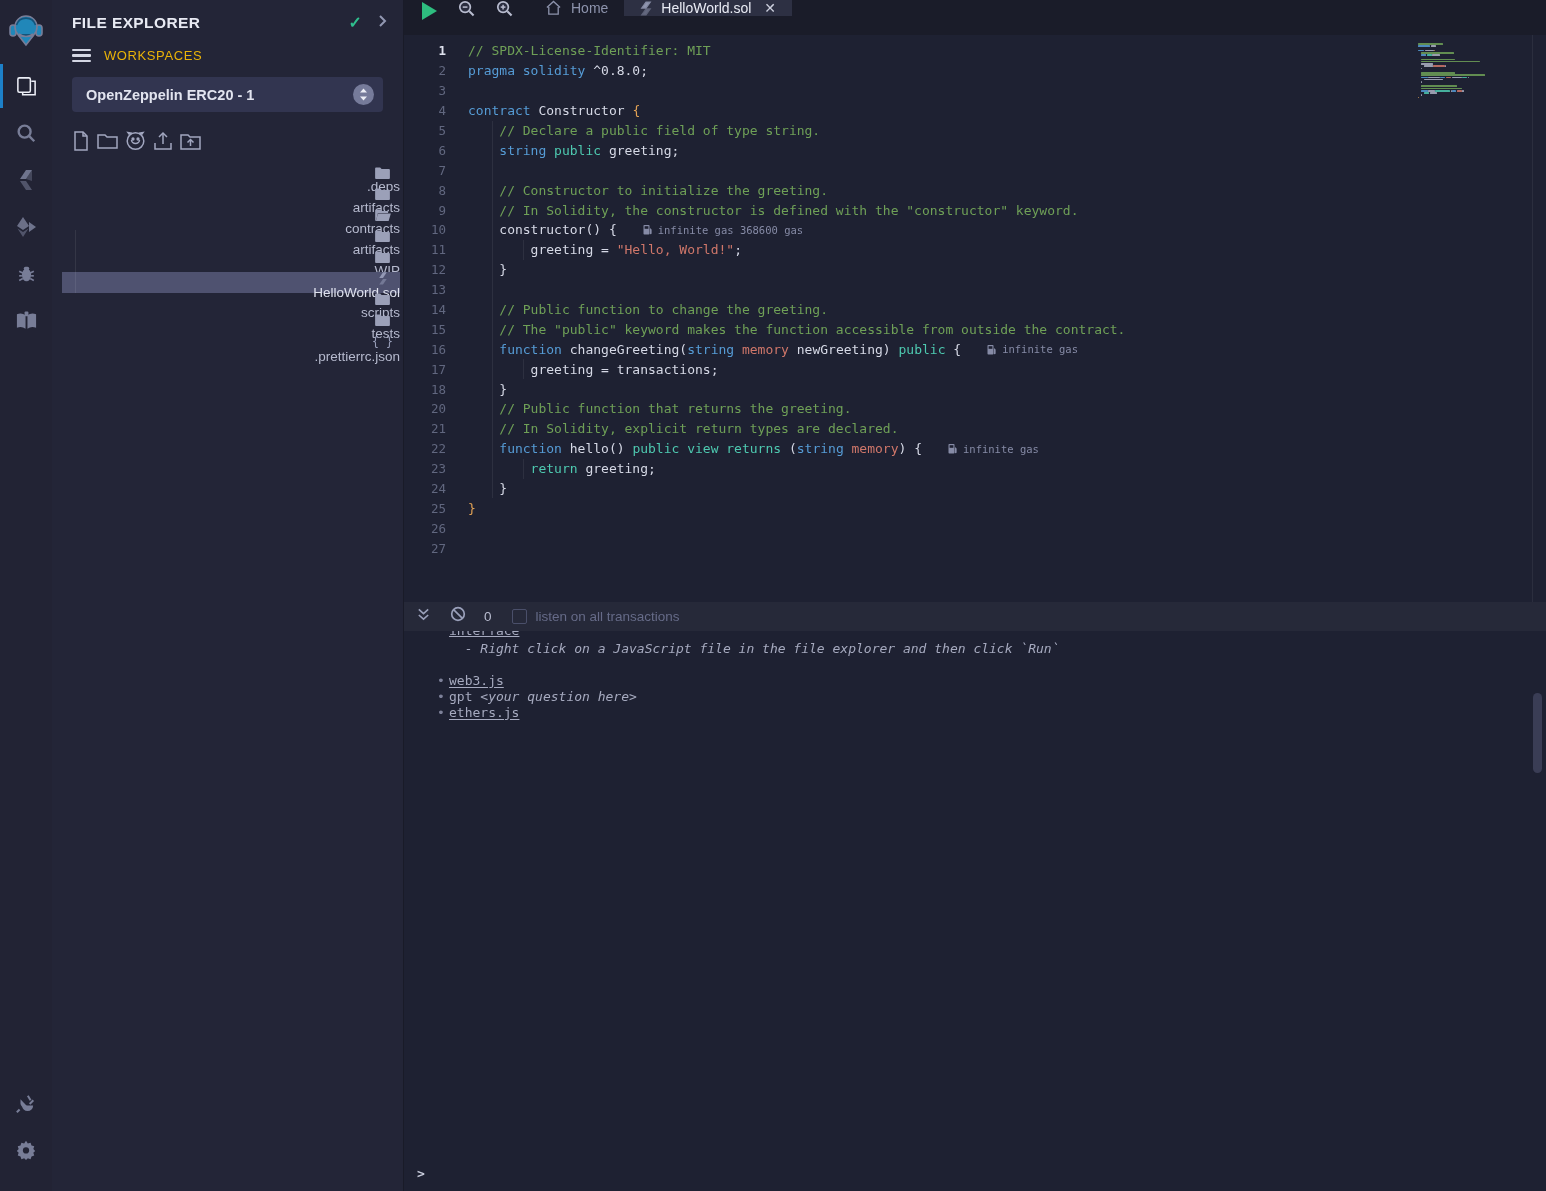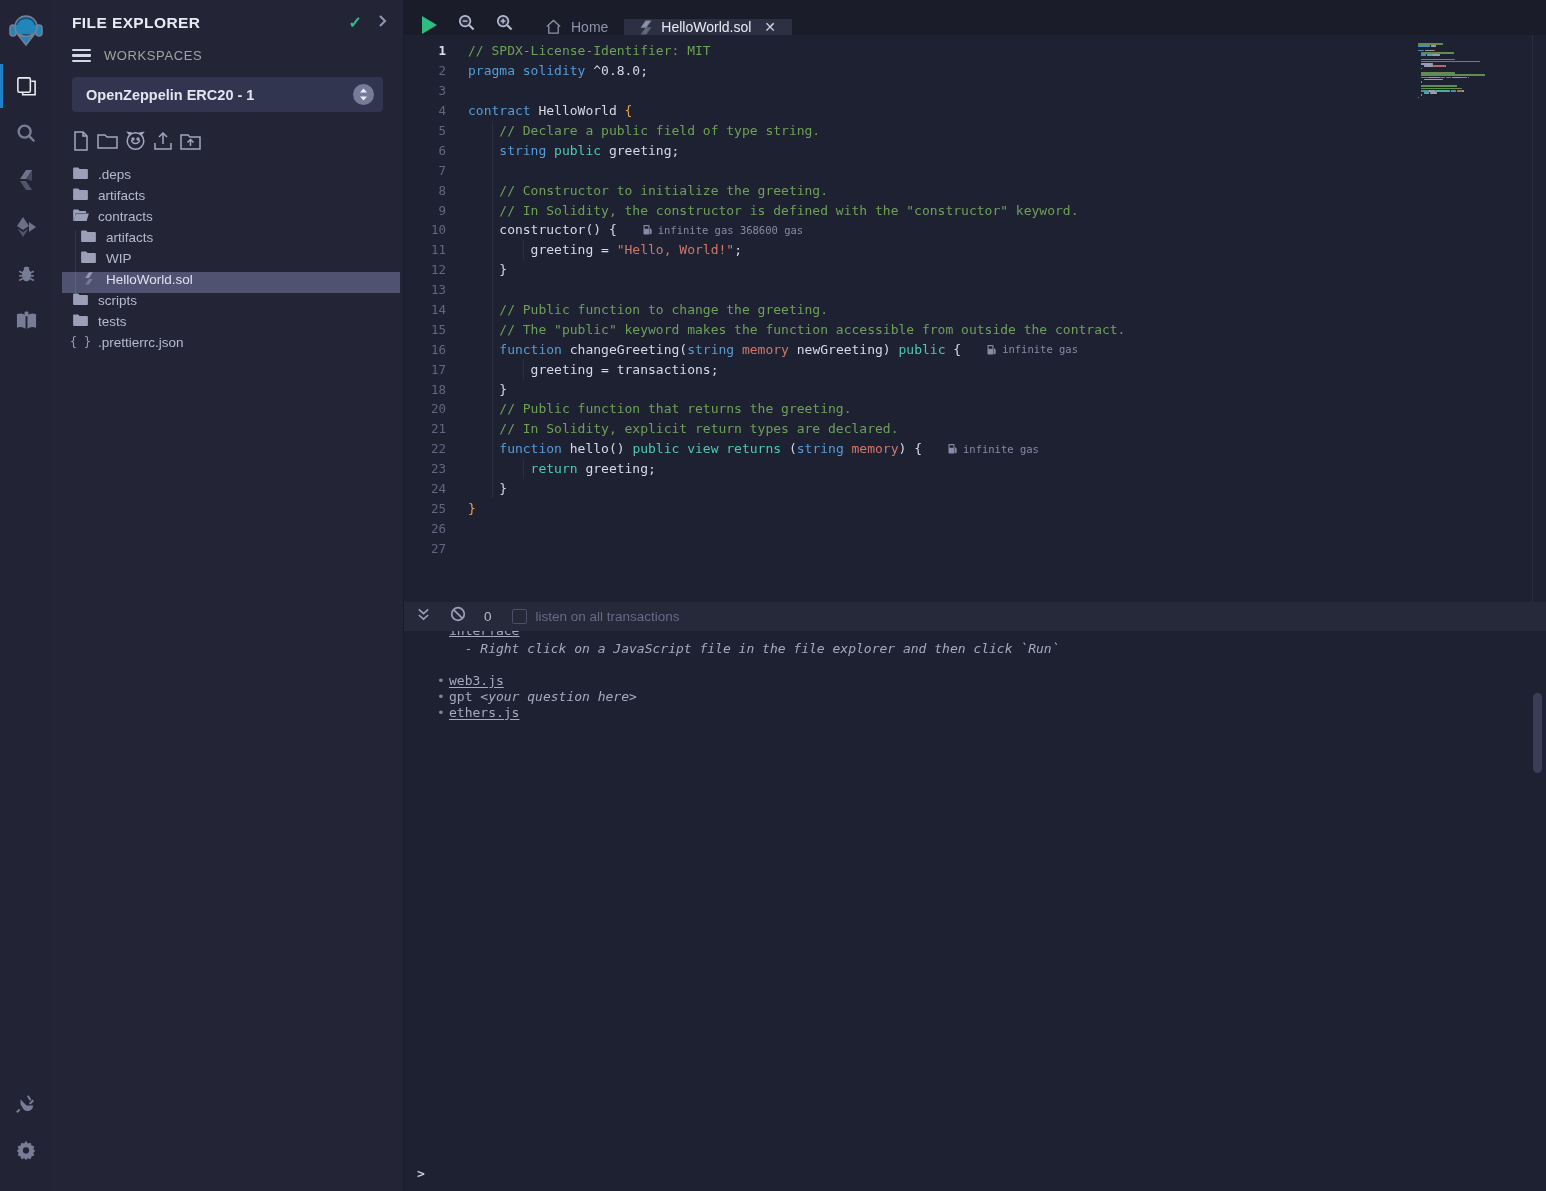--- a/index.html
+++ b/index.html
@@ -26,41 +26,41 @@
   
   .side-panel { width:352px; background:#232537; flex-shrink:0; display:flex;
                 flex-direction:column; border-right:1px solid #191b28; }
   .sp-header { display:flex; align-items:flex-end; padding:13px 16px 10px 20px; }
   .sp-title { color:#e8eaf3; font-size:15.5px; font-weight:600; letter-spacing:.4px; flex:1; }
   .check { color:#2fbe8d; font-size:16px; font-weight:bold; margin-right:16px; }
   .sp-chevron svg { stroke:#9298b2; stroke-width:2; fill:none; }
   .ws-row { display:flex; align-items:center; padding:6px 20px 8px; }
   .hamburger { width:19px; display:flex; flex-direction:column; gap:3px; cursor:pointer; }
   .hamburger div { height:2.4px; background:#d4d7e4; border-radius:1px; }
-  .ws-label { color:#a3a3a3; font-size:13px; letter-spacing:.6px; margin-left:13px; }
+  .ws-label { color:#eab308; font-size:13px; letter-spacing:.6px; margin-left:13px; }
   .ws-select { margin:6px 20px 0; height:35px; background:#323550; border-radius:4px;
                display:flex; align-items:center; padding:0 8px 0 14px; cursor:pointer; }
   .ws-name { color:#e2e4ef; font-size:14.5px; font-weight:600; flex:1; }
   .fx-toolbar { display:flex; align-items:center; gap:7px; padding:19px 0 10px 20px; }
   .fx-toolbar .ico { cursor:pointer; }
   .fx-toolbar svg { stroke:#a2a7c0; fill:none; stroke-width:1.5; }
   .tree { margin-top:2px; }
-  .tree-item { position:relative; display:flex; align-items:flex-start; height:21px;
+  .tree-item { position:relative; display:flex; align-items:flex-end; height:21px;
                margin:0 3px 0 10px; padding-left:10px; color:#b6bace; font-size:13.5px;
-               cursor:pointer; }
+               cursor:pointer;flex-direction:column; }
   .tree-item.d1 { padding-left:18px; }
   .tree-item.d1::before { content:""; position:absolute; left:13px; top:0; bottom:0;
                           width:1px; background:rgba(255,255,255,0.08); }
   .tree-item.selected { background:#4f5270; color:#dfe2ee; }
   .tree-item .ti-icon { width:17px; margin-right:9px; display:flex; justify-content:center; }
   .braces-glyph { color:#9aa0bb; font-size:11.5px; font-family:"DejaVu Sans Mono",monospace; }
 
   
   .main { flex:1; display:flex; flex-direction:column; min-width:0; }
-  .editor-top { height:35px; background:#1a1c29; display:flex; align-items:flex-end;
+  .editor-top { height:35px; background:#1a1c29; display:flex; align-items:flex-start;
                 flex-shrink:0; }
   .et-btns { display:flex; align-items:center; gap:21px; padding:0 16px 0 18px; }
   .play-btn { width:0; height:0; border-left:15px solid #2ebd7f; border-top:9px solid transparent;
               border-bottom:9px solid transparent; cursor:pointer; }
   .mag { cursor:pointer; }
   .tab { display:flex; align-items:center; padding:0 16px; color:#8d93ac; font-size:14px;
          gap:9px; cursor:pointer; }
   .tab.active { background:#2d3043; color:#e9ebf4; }
   .tab .close { color:#cdd0de; font-size:14px; margin-left:4px; }
   .tab svg { stroke:#8d93ac; fill:none; stroke-width:1.4; }
@@ -369,21 +369,21 @@
         <span>HelloWorld.sol</span>
         <span class="close">✕</span>
       </div>
     </div>
 
     <div class="editor-body tex">
       <div id="code-lines">
           <div class="code-line"><span class="ln cur">1</span><span class="lc"><span class="tok-c">// SPDX-License-Identifier: MIT</span></span></div>
           <div class="code-line"><span class="ln">2</span><span class="lc"><span class="tok-k">pragma solidity</span><span class="tok-d"> ^0.8.0;</span></span></div>
           <div class="code-line"><span class="ln">3</span><span class="lc"></span></div>
-          <div class="code-line"><span class="ln">4</span><span class="lc"><span class="tok-k">contract</span><span class="tok-d"> HelloWorld </span><span class="tok-b">{</span></span></div>
+          <div class="code-line"><span class="ln">4</span><span class="lc"><span class="tok-k">contract</span><span class="tok-d"> Constructor </span><span class="tok-b">{</span></span></div>
           <div class="code-line"><span class="guide" style="left: 88px;"></span><span class="ln">5</span><span class="lc"><span class="tok-c">    // Declare a public field of type string.</span></span></div>
           <div class="code-line"><span class="guide" style="left: 88px;"></span><span class="ln">6</span><span class="lc"><span class="tok-k">    string</span><span class="tok-t"> public</span><span class="tok-d"> greeting;</span></span></div>
           <div class="code-line"><span class="guide" style="left: 88px;"></span><span class="ln">7</span><span class="lc"></span></div>
           <div class="code-line"><span class="guide" style="left: 88px;"></span><span class="ln">8</span><span class="lc"><span class="tok-c">    // Constructor to initialize the greeting.</span></span></div>
           <div class="code-line"><span class="guide" style="left: 88px;"></span><span class="ln">9</span><span class="lc"><span class="tok-c">    // In Solidity, the constructor is defined with the "constructor" keyword.</span></span></div>
           <div class="code-line"><span class="guide" style="left: 88px;"></span><span class="ln">10</span><span class="lc"><span class="tok-d">    constructor() {</span></span><span class="gas-badge"><svg width="10" height="11" viewBox="0 0 10 11">
                 <rect x="0.5" y="1" width="6" height="9.5" rx="0.8"></rect>
                 <rect x="1.6" y="2.2" width="3.8" height="2.6" fill="#1e2132"></rect>
                 <path d="M7 4 L8.6 5.5 V9.2 q0 1 -0.9 1 q-0.9 0 -0.9 -1 Z"></path>
               </svg><span>infinite gas 368600 gas</span></span></div>

